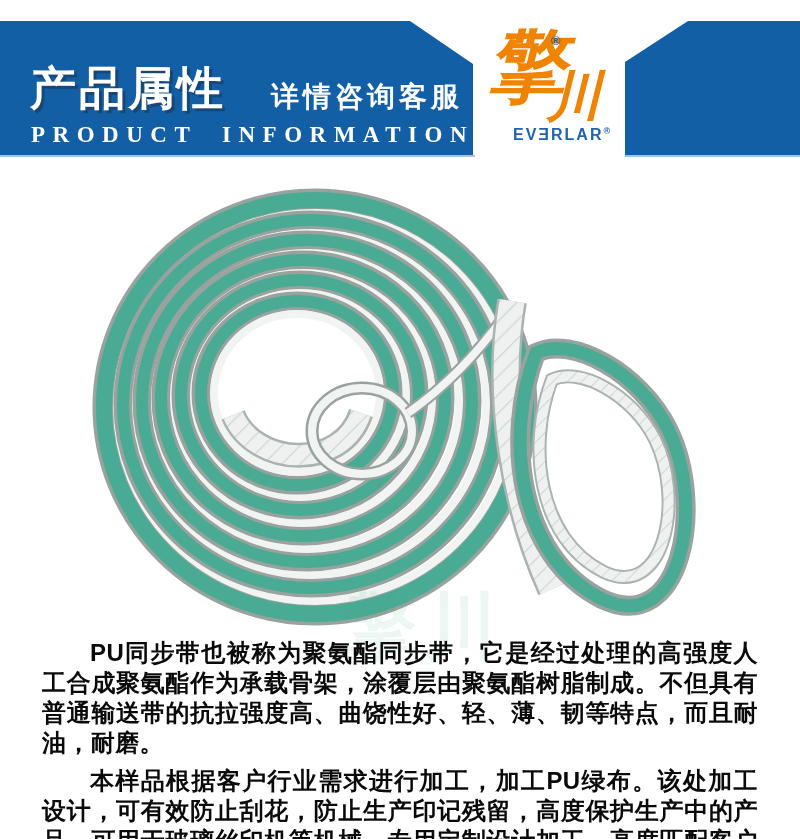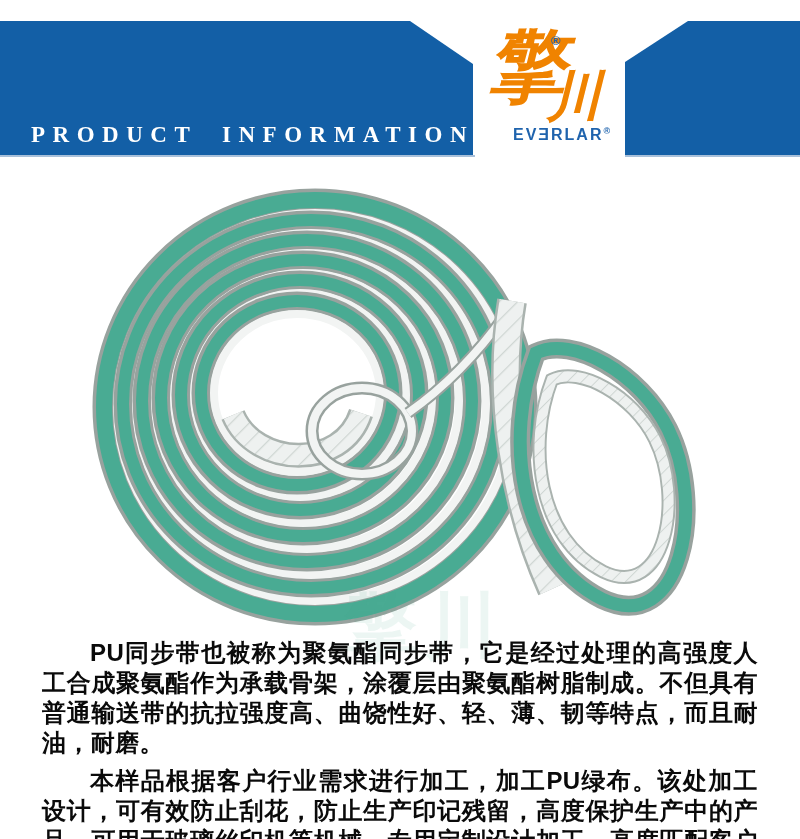--- a/index.html
+++ b/index.html
@@ -75,20 +75,22 @@
   .desc p{
     margin:5px 42px;font-size:24px;font-weight:700;line-height:30px;
     letter-spacing:0.4px;text-align:justify;text-indent:2em;
   }
   .desc p + p{margin-top:8px;}
 </style>
 </head>
 <body>
 
 <div class="banner">
+  <div class="page-title">产品属性</div>
+  <div class="subtitle">详情咨询客服</div>
   <div class="subtitle-en">PRODUCT  INFORMATION</div>
 </div>
 <div class="banner-edge edge-left"></div>
 <div class="right-shape"></div>
 <div class="banner-edge edge-right"></div>
 
 <div class="logo">
   <span class="hanzi-main">擎</span>
   <span class="reg-top">®</span>
   <span class="hanzi-secondary">川</span>

